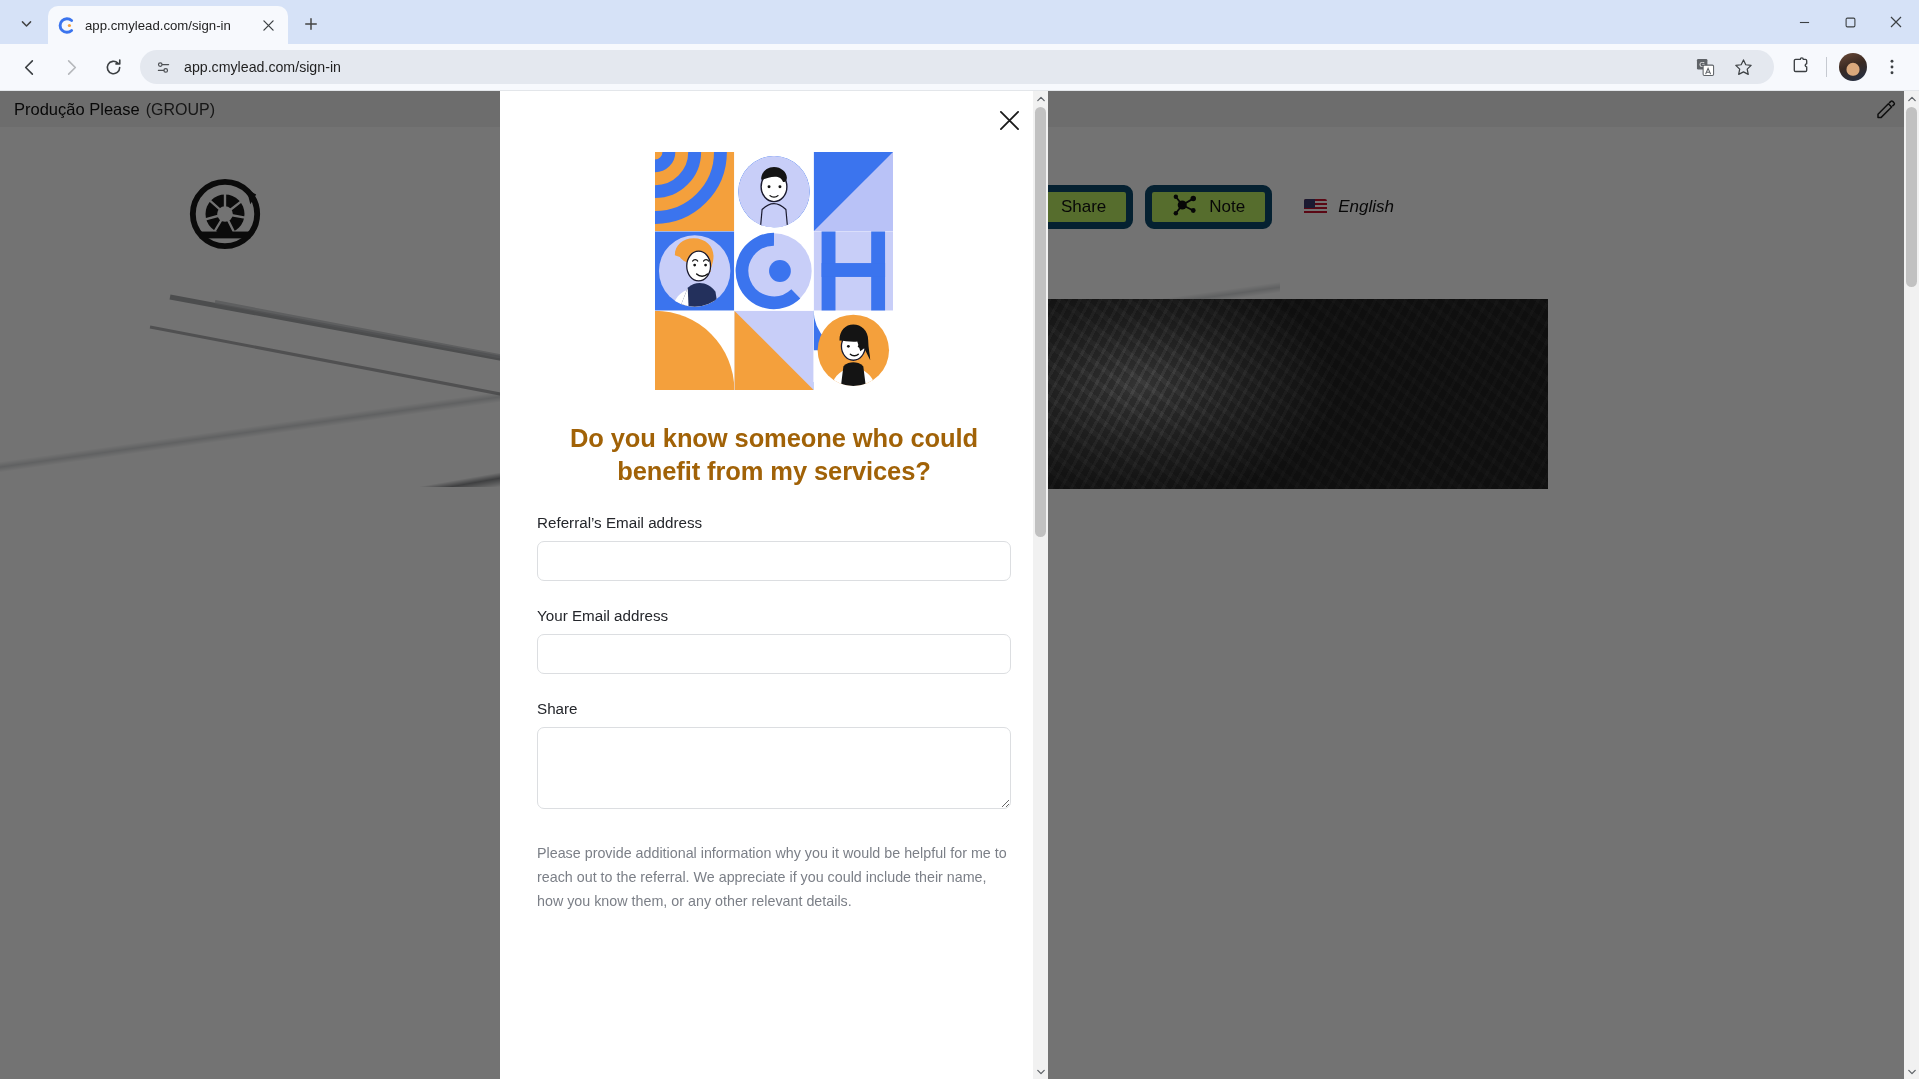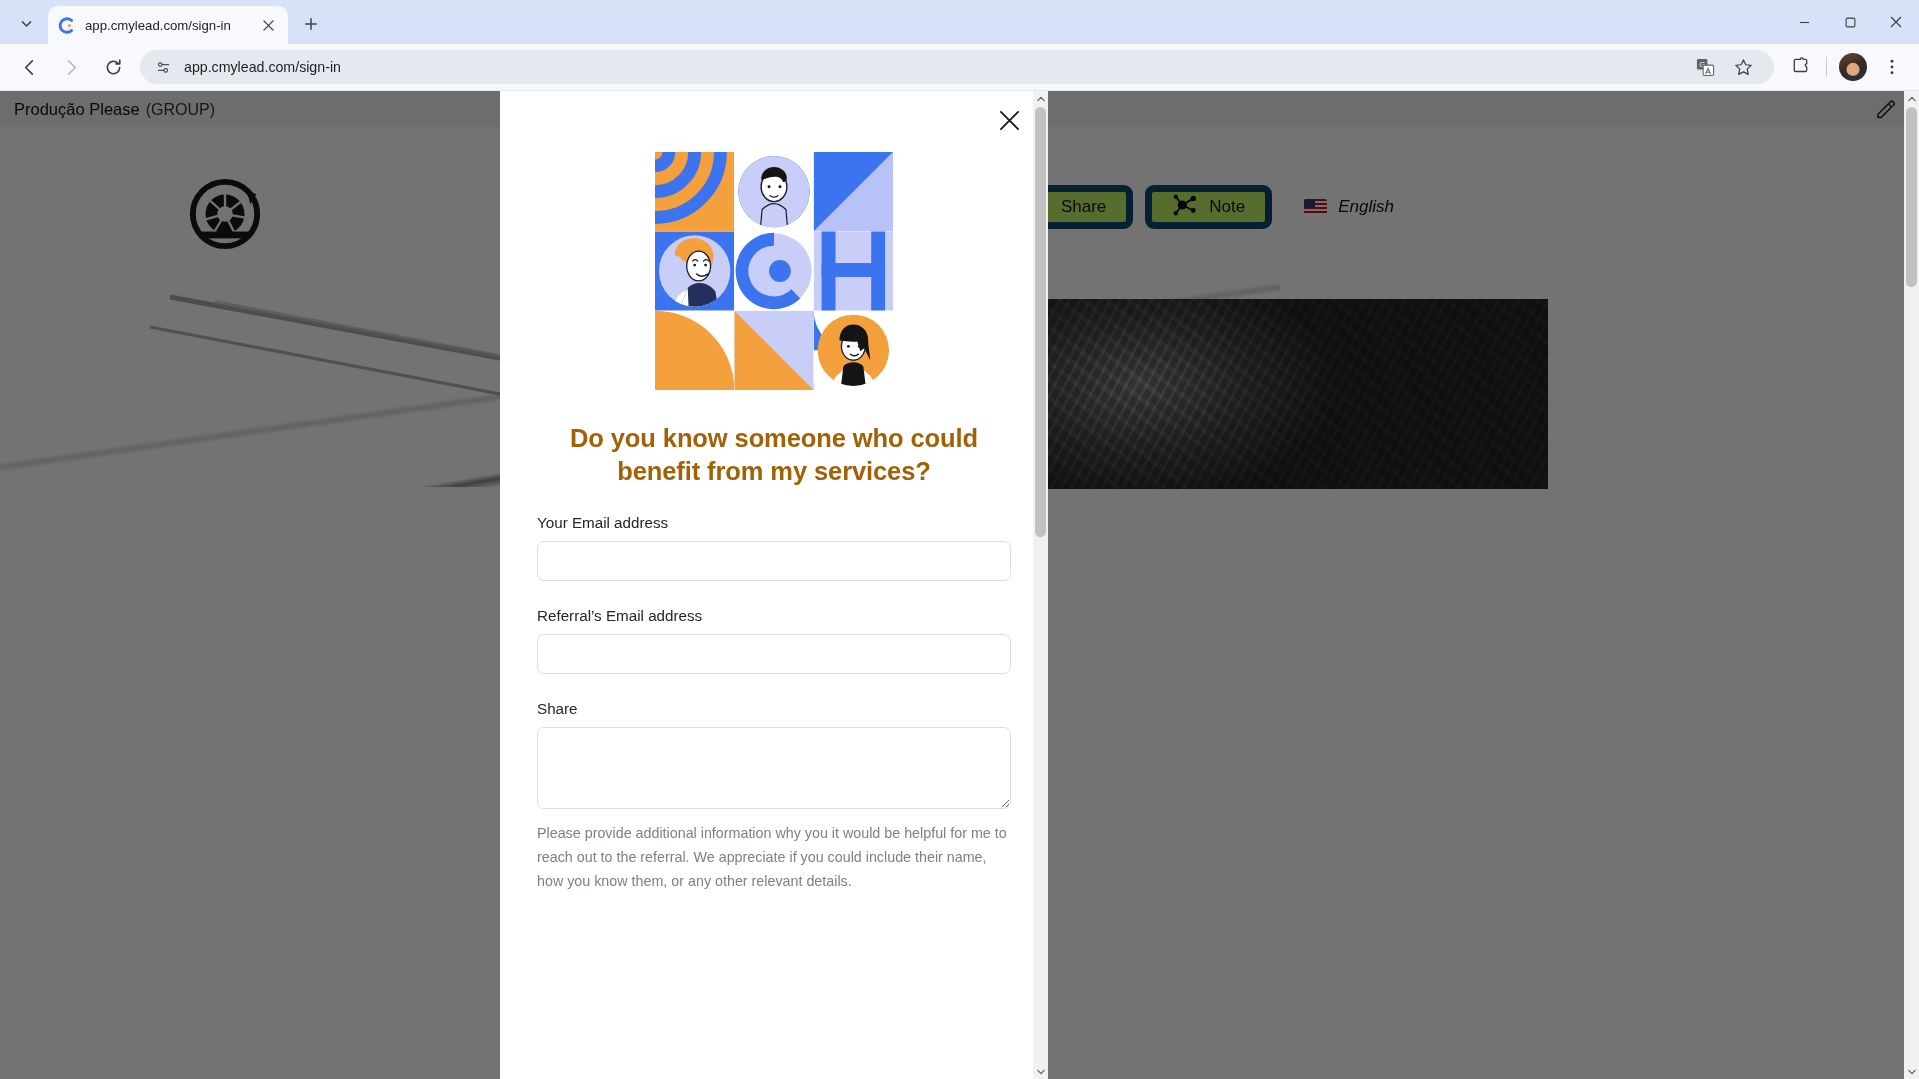--- a/index.html
+++ b/index.html
@@ -212,21 +212,21 @@
     font-size: 15px; color: #24262b; outline: none;
     font-family: "Liberation Sans", sans-serif;
   }
   .field-textarea {
     width: 100%; height: 82px; border: 1px solid #dcdee1;
     border-radius: 7px; background: #fff; padding: 10px 12px;
     font-size: 15px; color: #24262b; outline: none; resize: vertical;
     font-family: "Liberation Sans", sans-serif; display: block;
   }
   .help-text {
-    margin-top: 12px; font-size: 14.3px; line-height: 24px;
+    margin-top: 32px; font-size: 14.3px; line-height: 24px;
     color: #7b7f87;
   }
 
   
   .modal-sb {
     position: absolute; right: 0; top: 0; width: 15px; height: 988px;
     background: #f1f1f1; z-index: 6;
   }
   .modal-sb-arrow {
     position: absolute; left: 0; width: 15px; height: 15px;
@@ -562,26 +562,26 @@
               <circle cx="206" cy="196" r="1.4" fill="#141414"></circle>
               <path d="M197 204c2 2 6 2 8 0" stroke="#141414" stroke-width="1.4" fill="none" stroke-linecap="round"></path>
               <path d="M190 216c3-3 7-4 10-4s7 1 10 4l3 24h-26z" fill="#141414"></path>
             </g>
           </g>
         </svg>
 
         <h1 class="modal-h1">Do you know someone who could benefit from my services?</h1>
 
         <div class="field">
+          <label class="field-label">Referral’s Email address</label>
+          <input class="field-input" type="text" value="" placeholder="" style="">
+        </div>
+
+        <div class="field">
           <label class="field-label">Your Email address</label>
-          <input class="field-input" type="text" value="" placeholder="" style="">
-        </div>
-
-        <div class="field">
-          <label class="field-label">Referral’s Email address</label>
           <input class="field-input" type="text" value="" placeholder="" style="">
         </div>
 
         <div class="field">
           <label class="field-label">Share</label>
           <textarea class="field-textarea" placeholder="" style=""></textarea>
         </div>
 
         <p class="help-text">Please provide additional information why you it would be helpful for me to reach out to the referral. We appreciate if you could include their name, how you know them, or any other relevant details.</p>
       </div>

